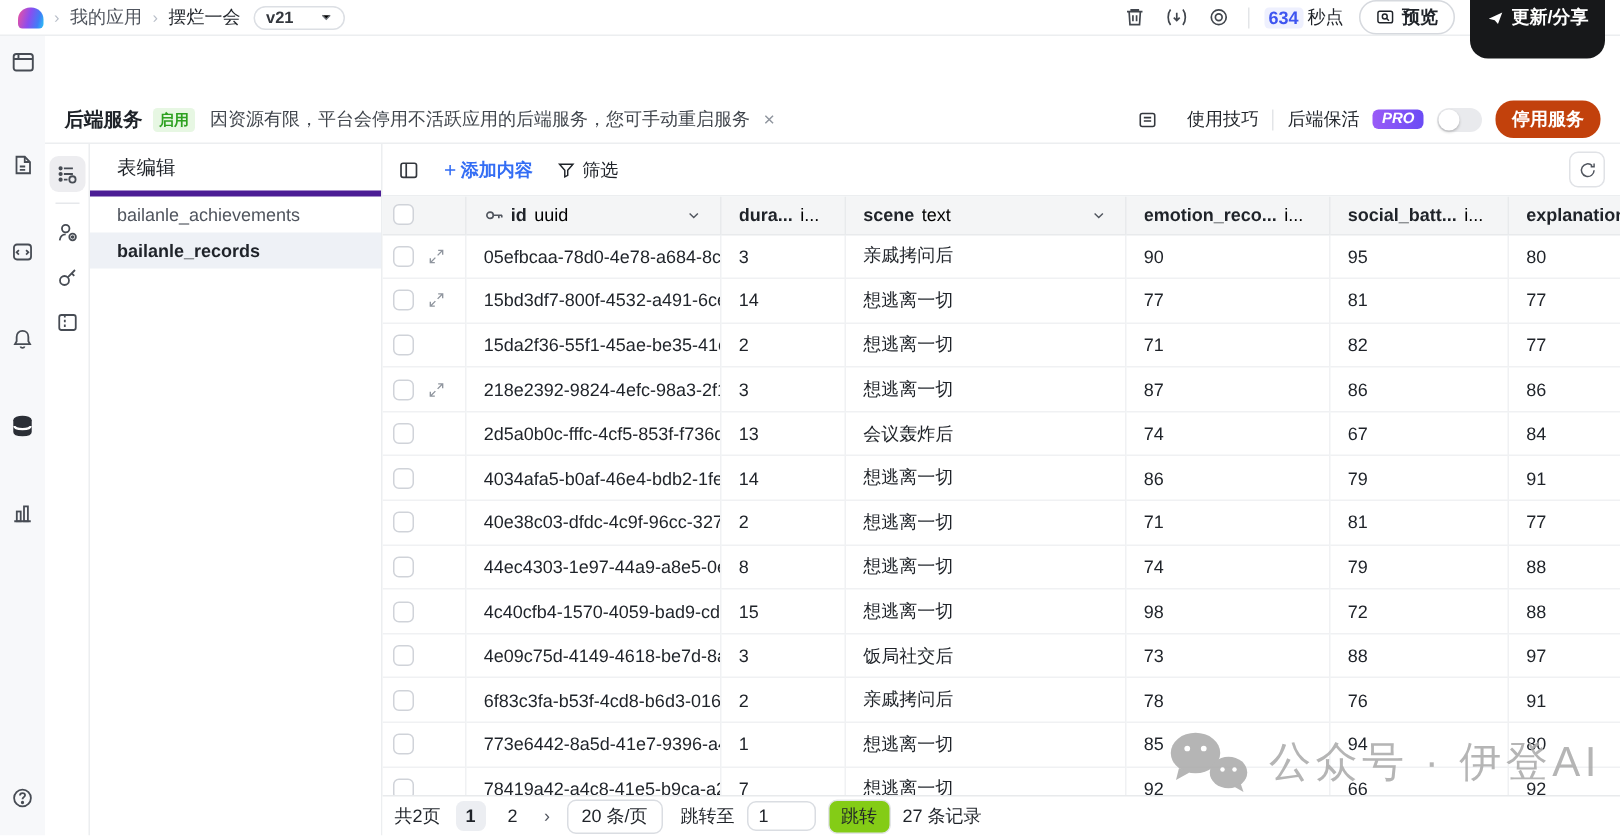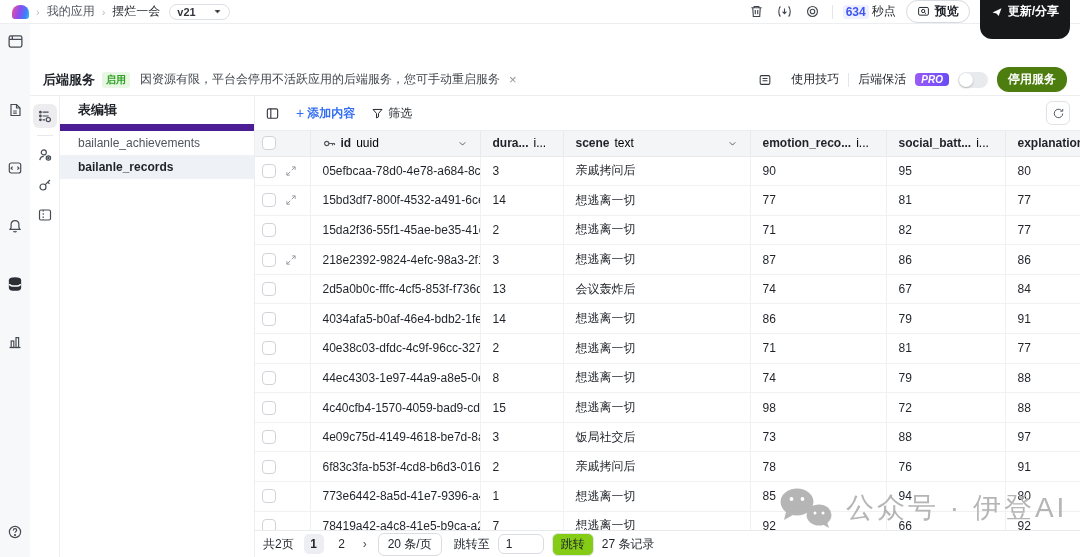--- a/index.html
+++ b/index.html
@@ -50,35 +50,35 @@
   .svc-notice { color:#41464d; margin-left:10px; }
   .notice-close { color:#8f959e; margin-left:9px; font-size:13px; cursor:pointer; }
   .subbar-right { margin-left:auto; display:flex; align-items:center; gap:9px; }
   .tips { display:flex; align-items:center; gap:19px; cursor:pointer; }
   .tips svg { stroke:#33373d; fill:none; stroke-width:1.2; }
   .badge-pro { background:linear-gradient(92deg,#9a5bf7,#6a4bf5); color:#fff; font-size:10px; font-weight:bold;
     font-style:italic; padding:1px 6px; border-radius:4px; }
   .toggle { width:30px; height:16px; border-radius:8px; background:#e9eaed; position:relative; cursor:pointer; }
   .toggle::after { content:""; position:absolute; width:14px; height:14px; border-radius:50%; background:#fff;
     top:1px; left:1px; box-shadow:0 1px 2px rgba(0,0,0,.25); }
-  .btn-danger { background:#4d7c0f; color:#fff; border-radius:12px; padding:4px 11px; font-weight:bold; cursor:pointer; }
+  .btn-danger { background:#c2410c; color:#fff; border-radius:12px; padding:4px 11px; font-weight:bold; cursor:pointer; }
 
   
   .shell { flex:1; display:flex; min-height:0; }
   .rail-inner { width:30px; border-right:1px solid #eceef0; display:flex; flex-direction:column; align-items:center; padding-top:8px; background:#fff; }
   .ri-item { width:24px; height:24px; border-radius:6px; display:flex; align-items:center; justify-content:center; cursor:pointer; }
   .ri-item.active { background:#ededf0; }
   .ri-item svg { stroke:#474c54; fill:none; stroke-width:1.2; }
   .ri-div { width:16px; height:1px; background:#e6e8eb; margin:7px 0; }
   .ri-item + .ri-item { margin-top:6px; }
   .ri-bottom { margin-top:auto; margin-bottom:12px; }
 
   .panel { width:195px; border-right:1px solid #eceef0; display:flex; flex-direction:column; background:#fff; }
-  .panel-head { height:35px; border-bottom:7px solid #4c1d95; display:flex; align-items:center; padding-left:18px;
-    font-weight:bold; font-size:13px; }
+  .panel-head { height:35px; border-bottom:4px solid #4c1d95; display:flex; align-items:center; padding-left:18px;
+    font-weight:normal; font-size:13px; }
   .p-item { height:24px; display:flex; align-items:center; padding-left:18px; color:#50555e; cursor:pointer; white-space:nowrap; }
   .p-item:first-of-type { margin-top:7px; }
   .p-item.active { background:#eef1f6; color:#1f2329; font-weight:bold; }
 
   .main { flex:1; display:flex; flex-direction:column; min-width:0; }
   .toolbar { height:35px; border-bottom:1px solid #eceef0; display:flex; align-items:center; padding:0 10px; gap:16px; }
   .tb-collapse { cursor:pointer; }
   .tb-collapse svg { stroke:#33373d; fill:none; stroke-width:1.2; }
   .tb-add { color:#336df4; display:flex; align-items:center; gap:3px; font-weight:bold; cursor:pointer; }
   .tb-add .plus { font-size:14px; font-weight:normal; }

